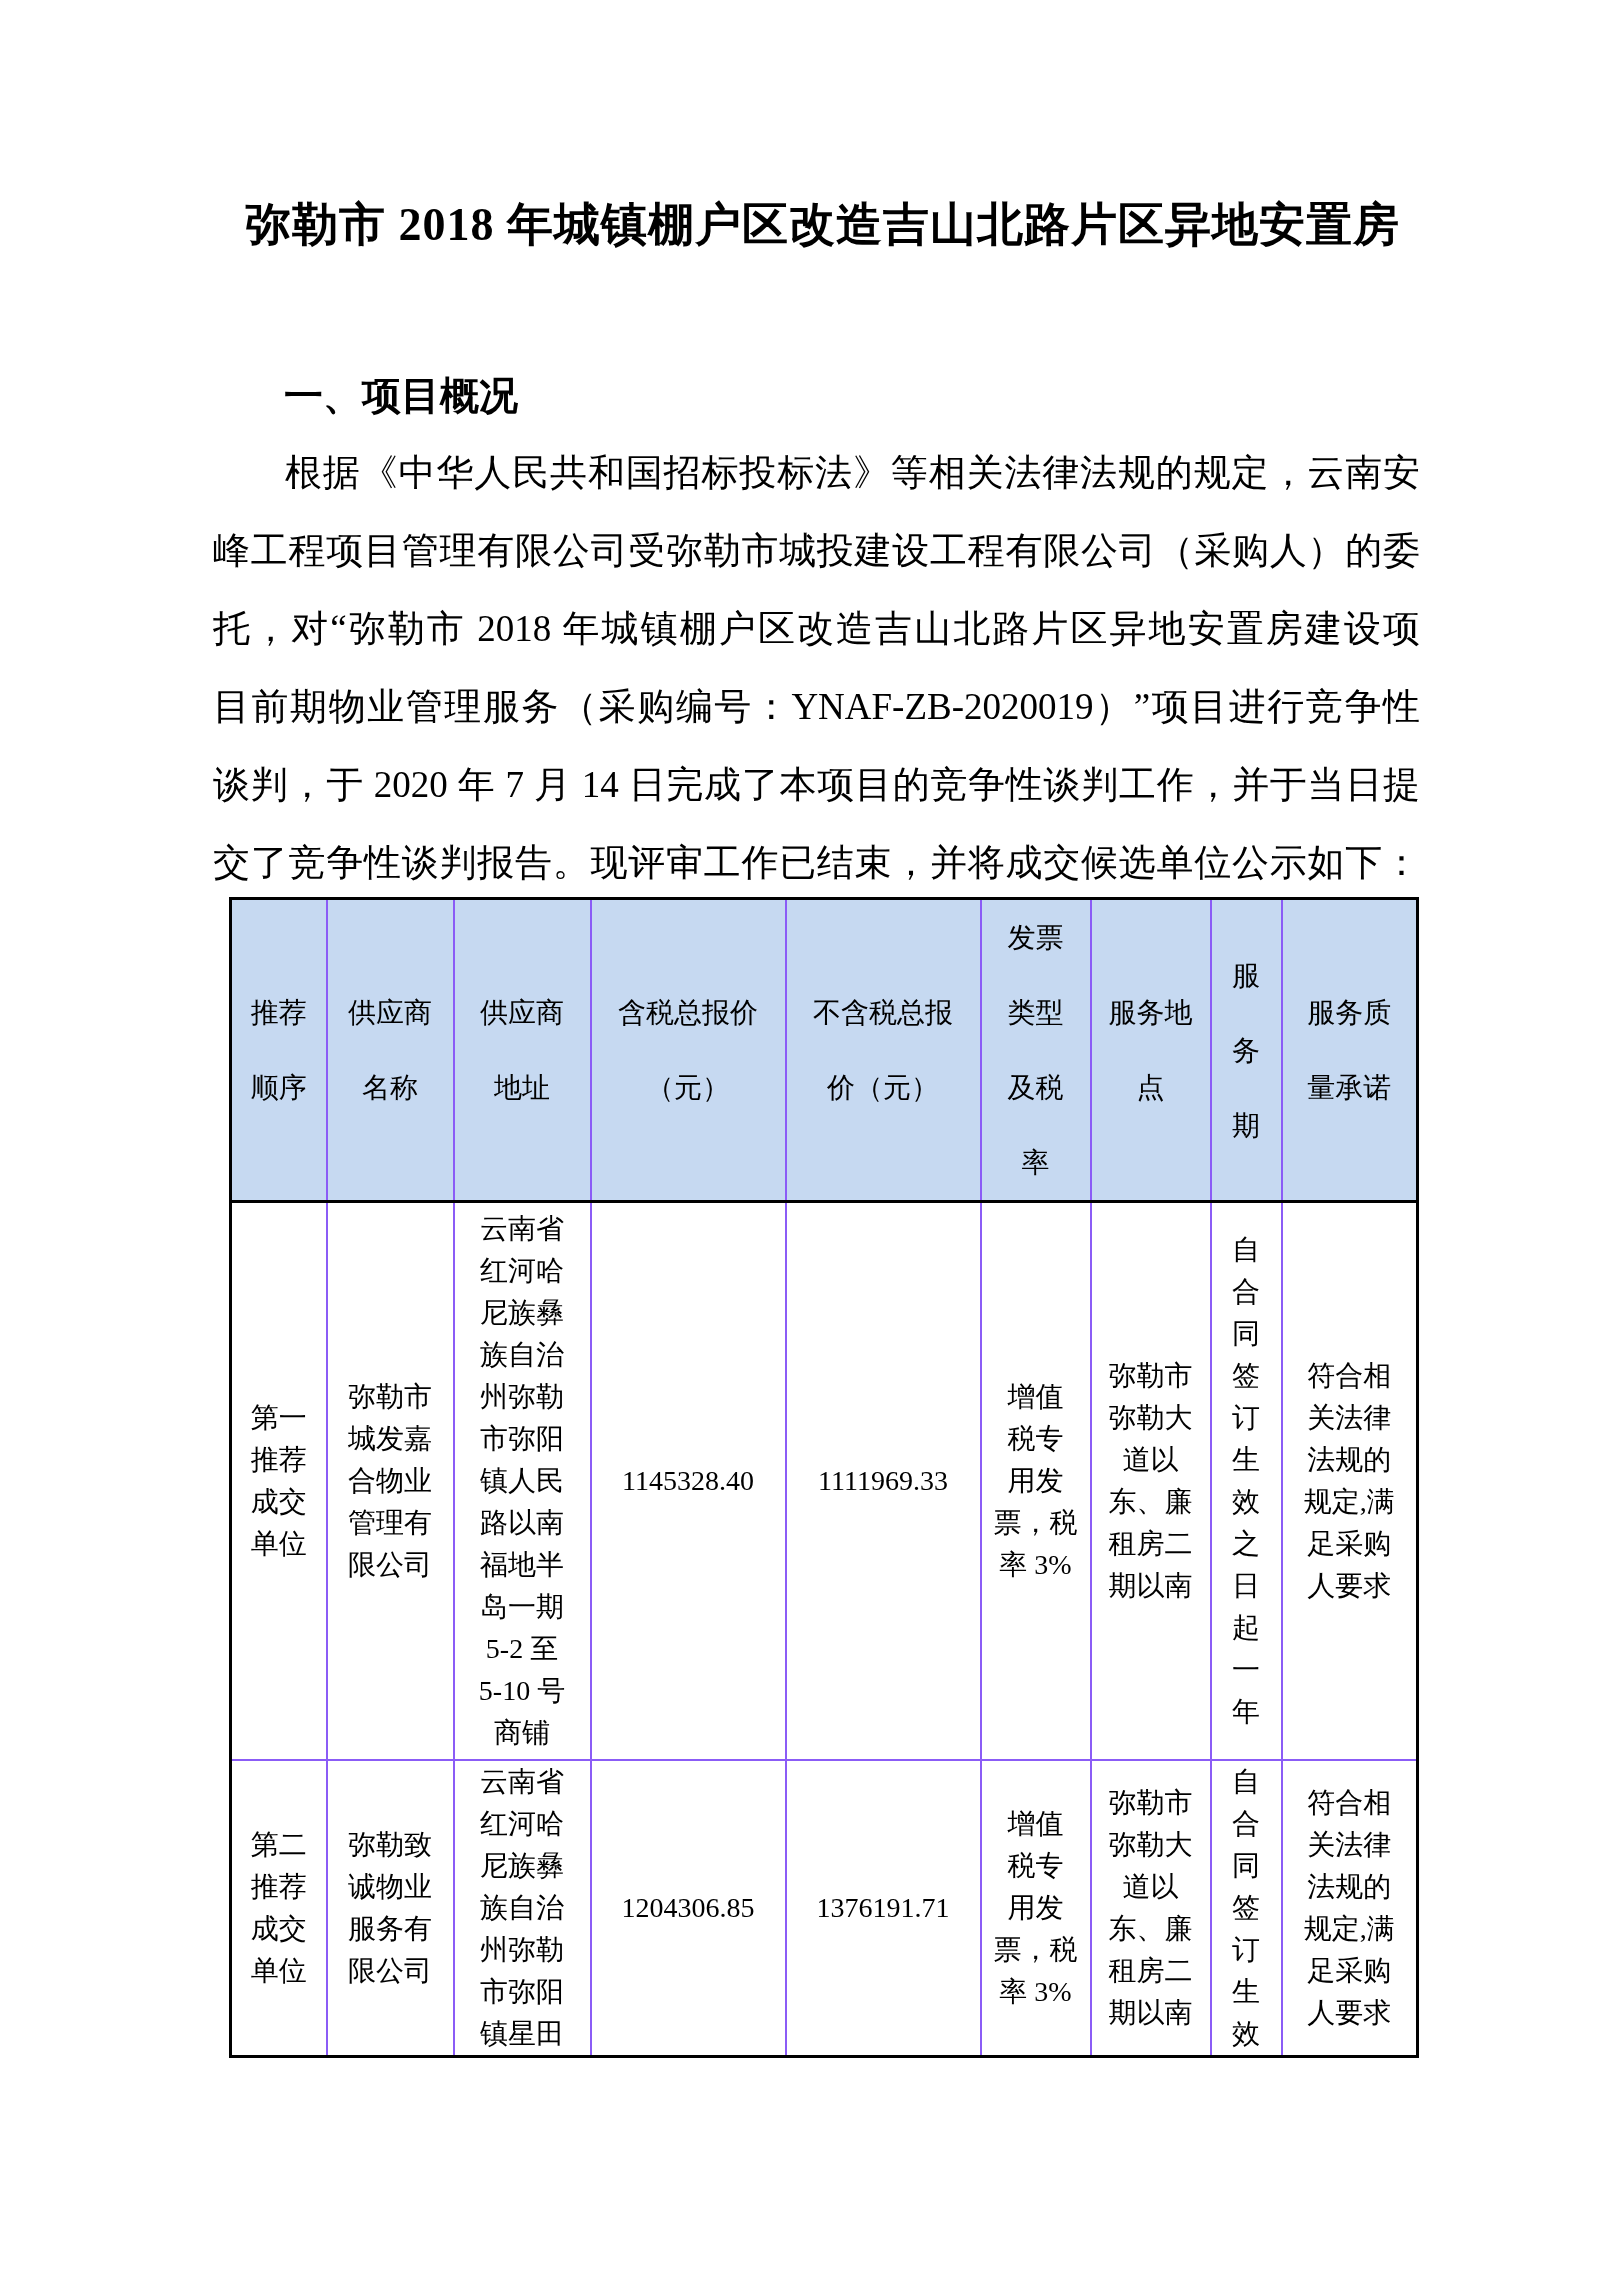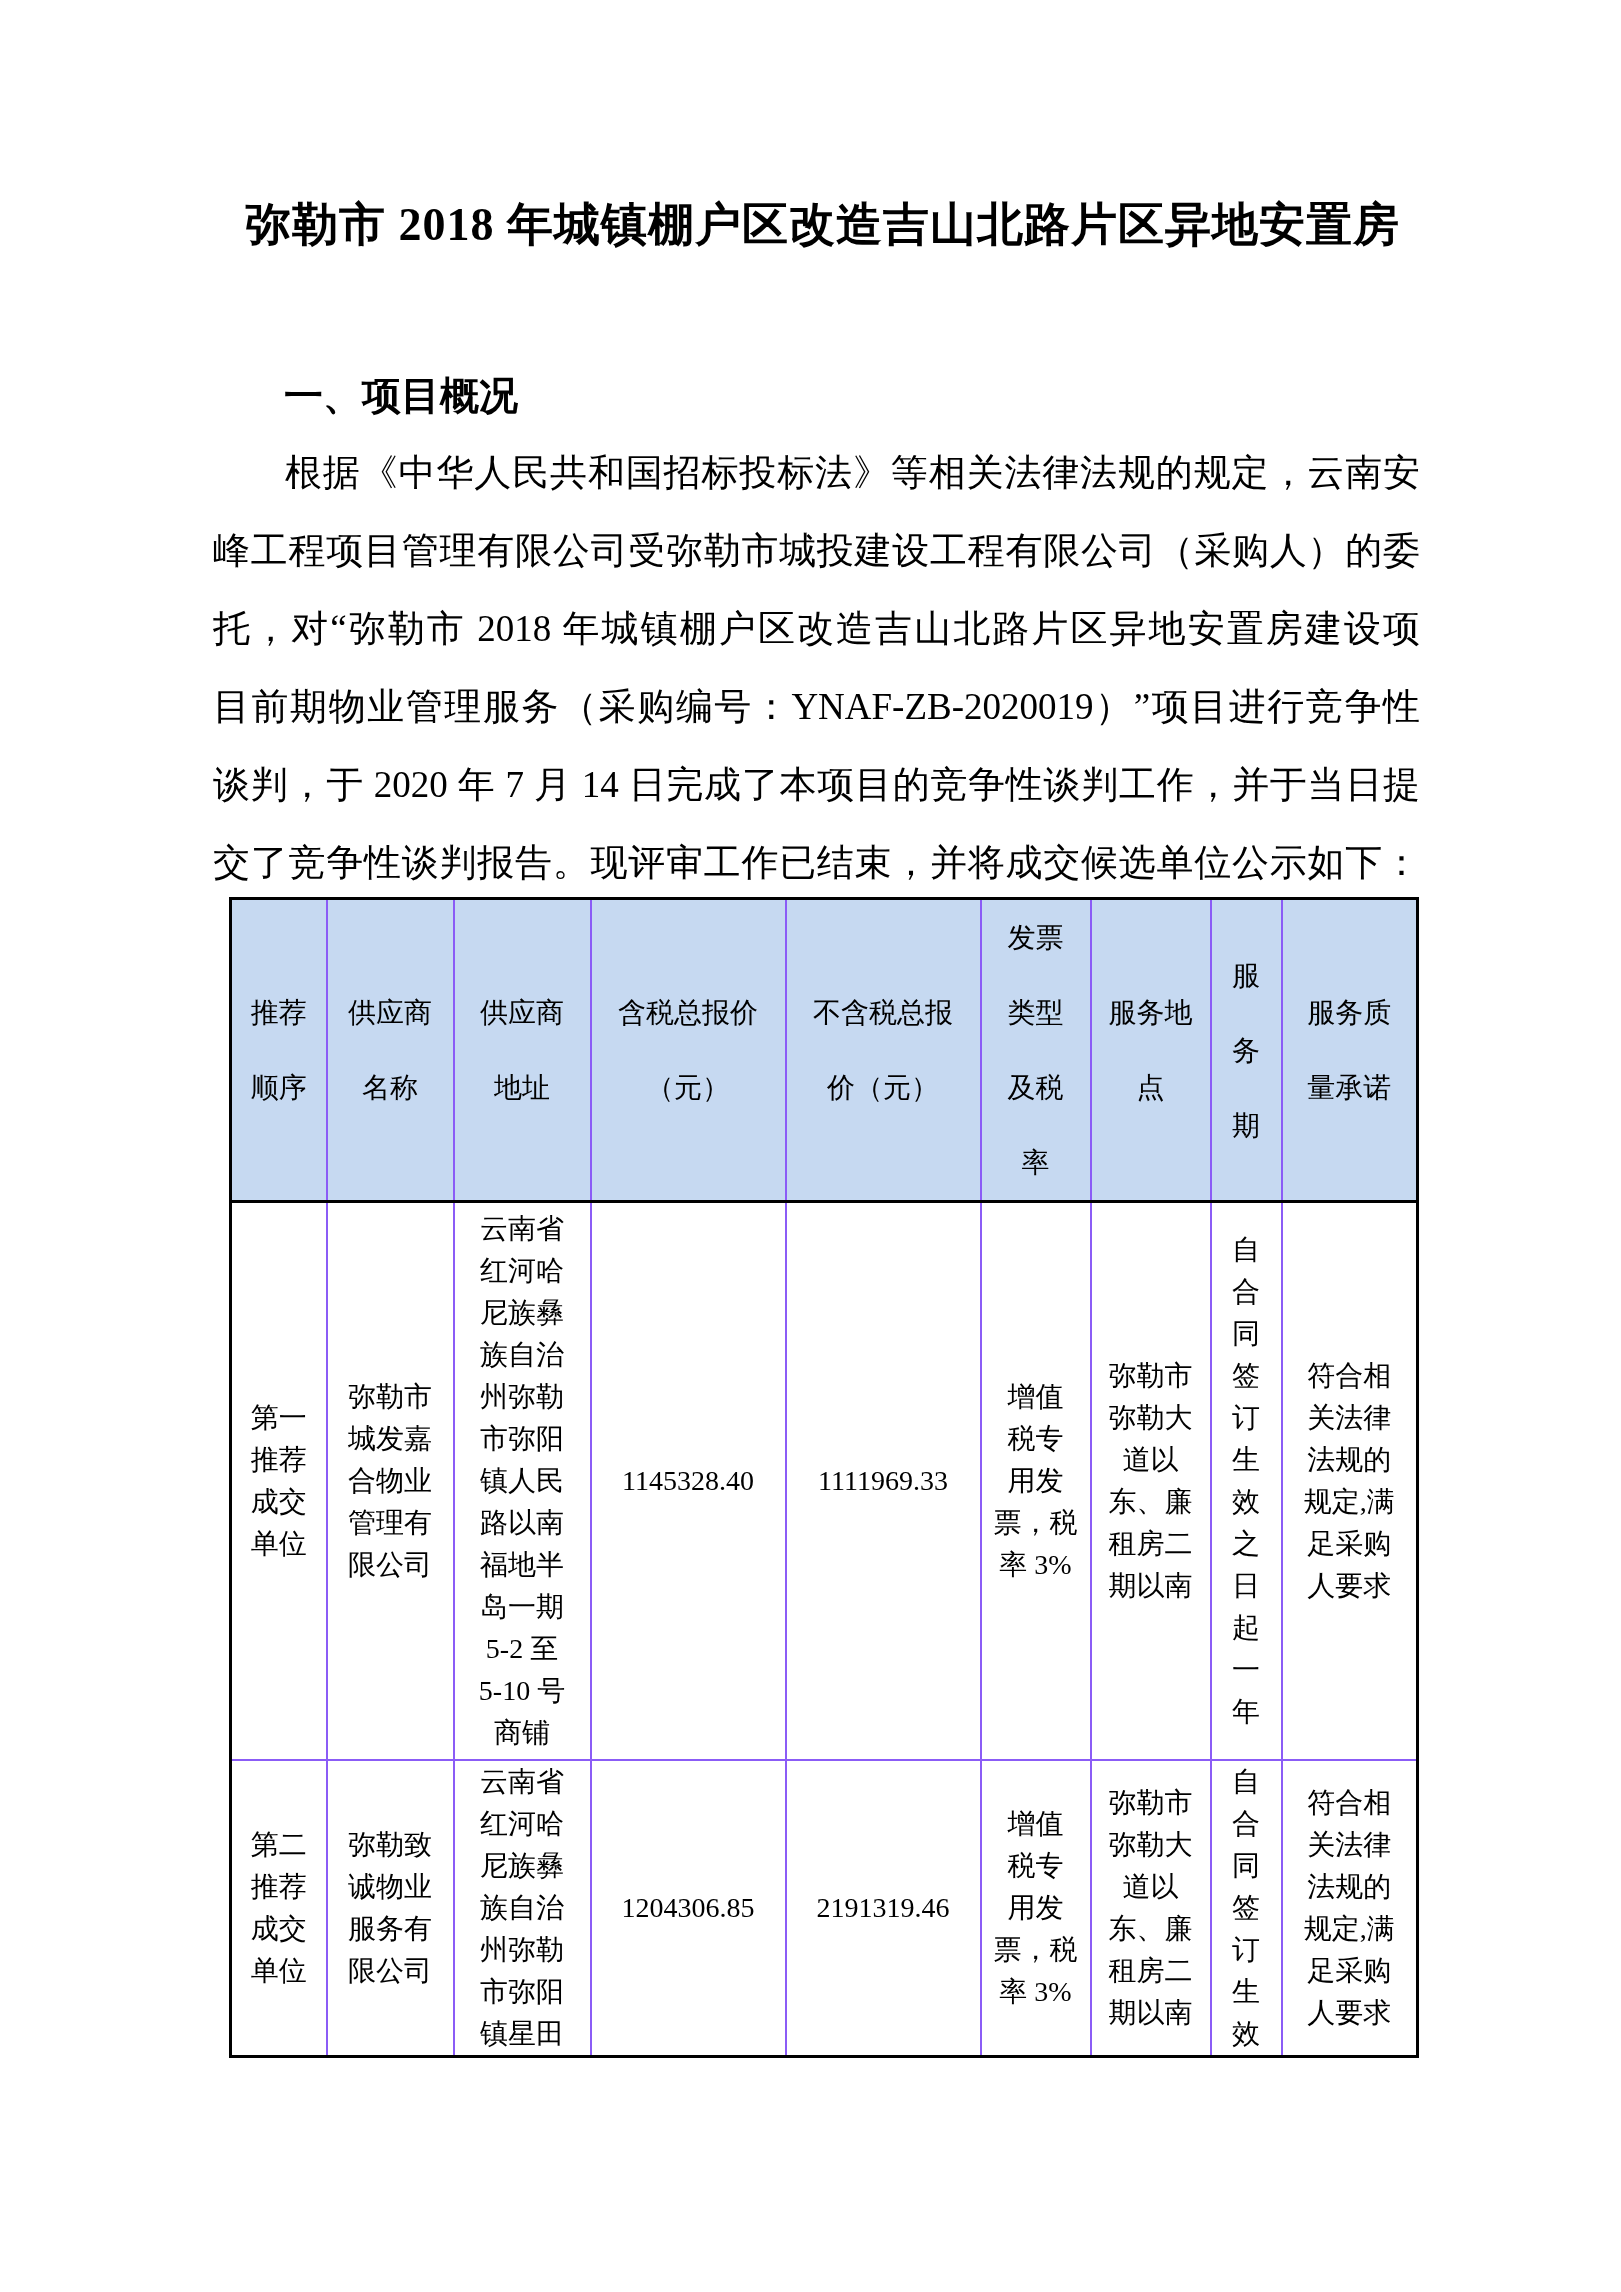--- a/index.html
+++ b/index.html
@@ -182,21 +182,21 @@
 服务有
 限公司</td>
         <td class="v-top">云南省
 红河哈
 尼族彝
 族自治
 州弥勒
 市弥阳
 镇星田</td>
         <td>1204306.85</td>
-        <td>2191319.46</td>
+        <td>1376191.71</td>
         <td>增值
 税专
 用发
 票，税
 率 3%</td>
         <td>弥勒市
 弥勒大
 道以
 东、廉
 租房二

